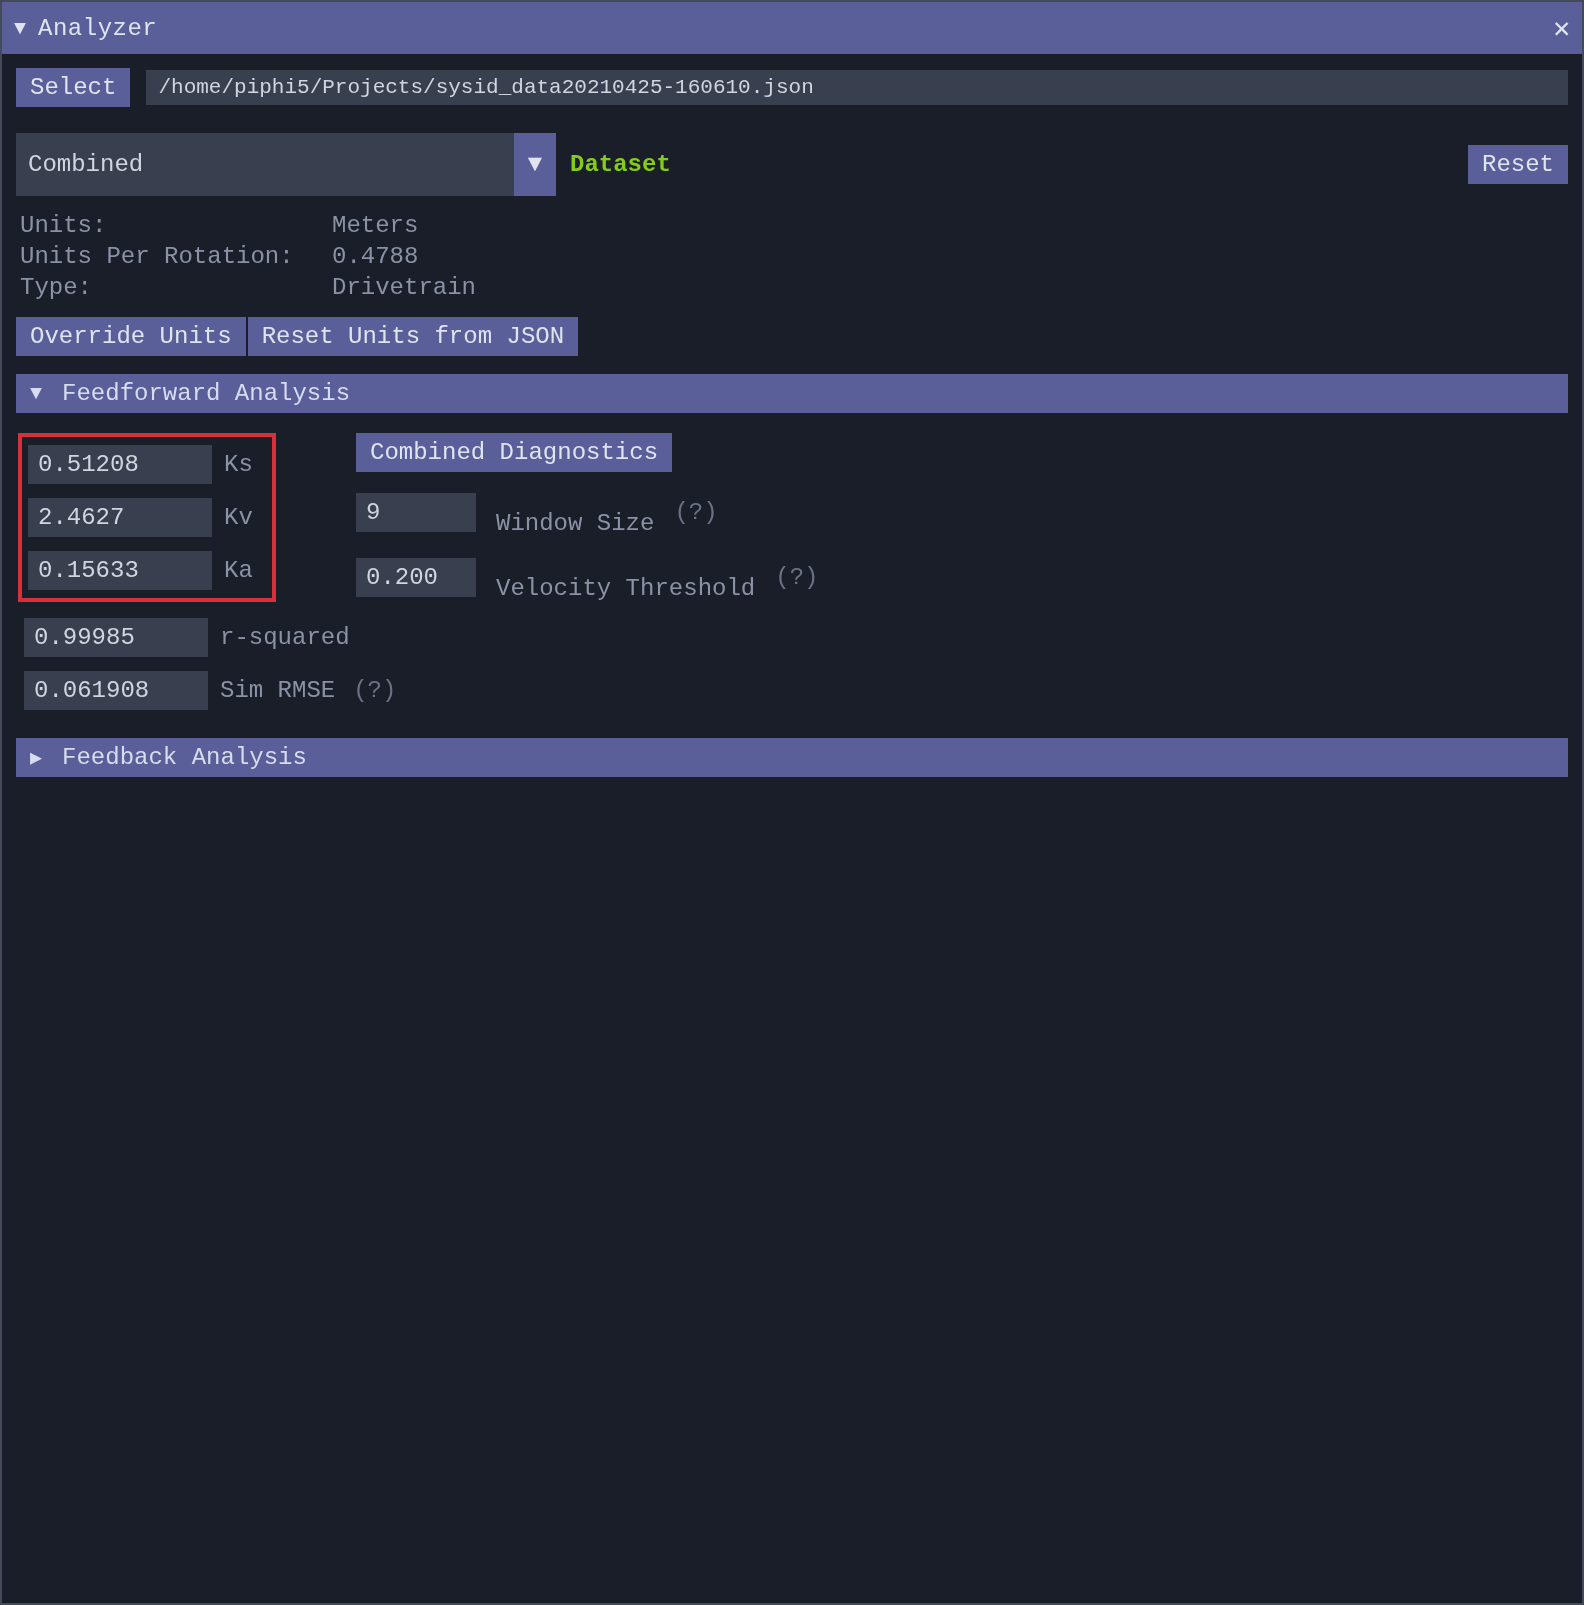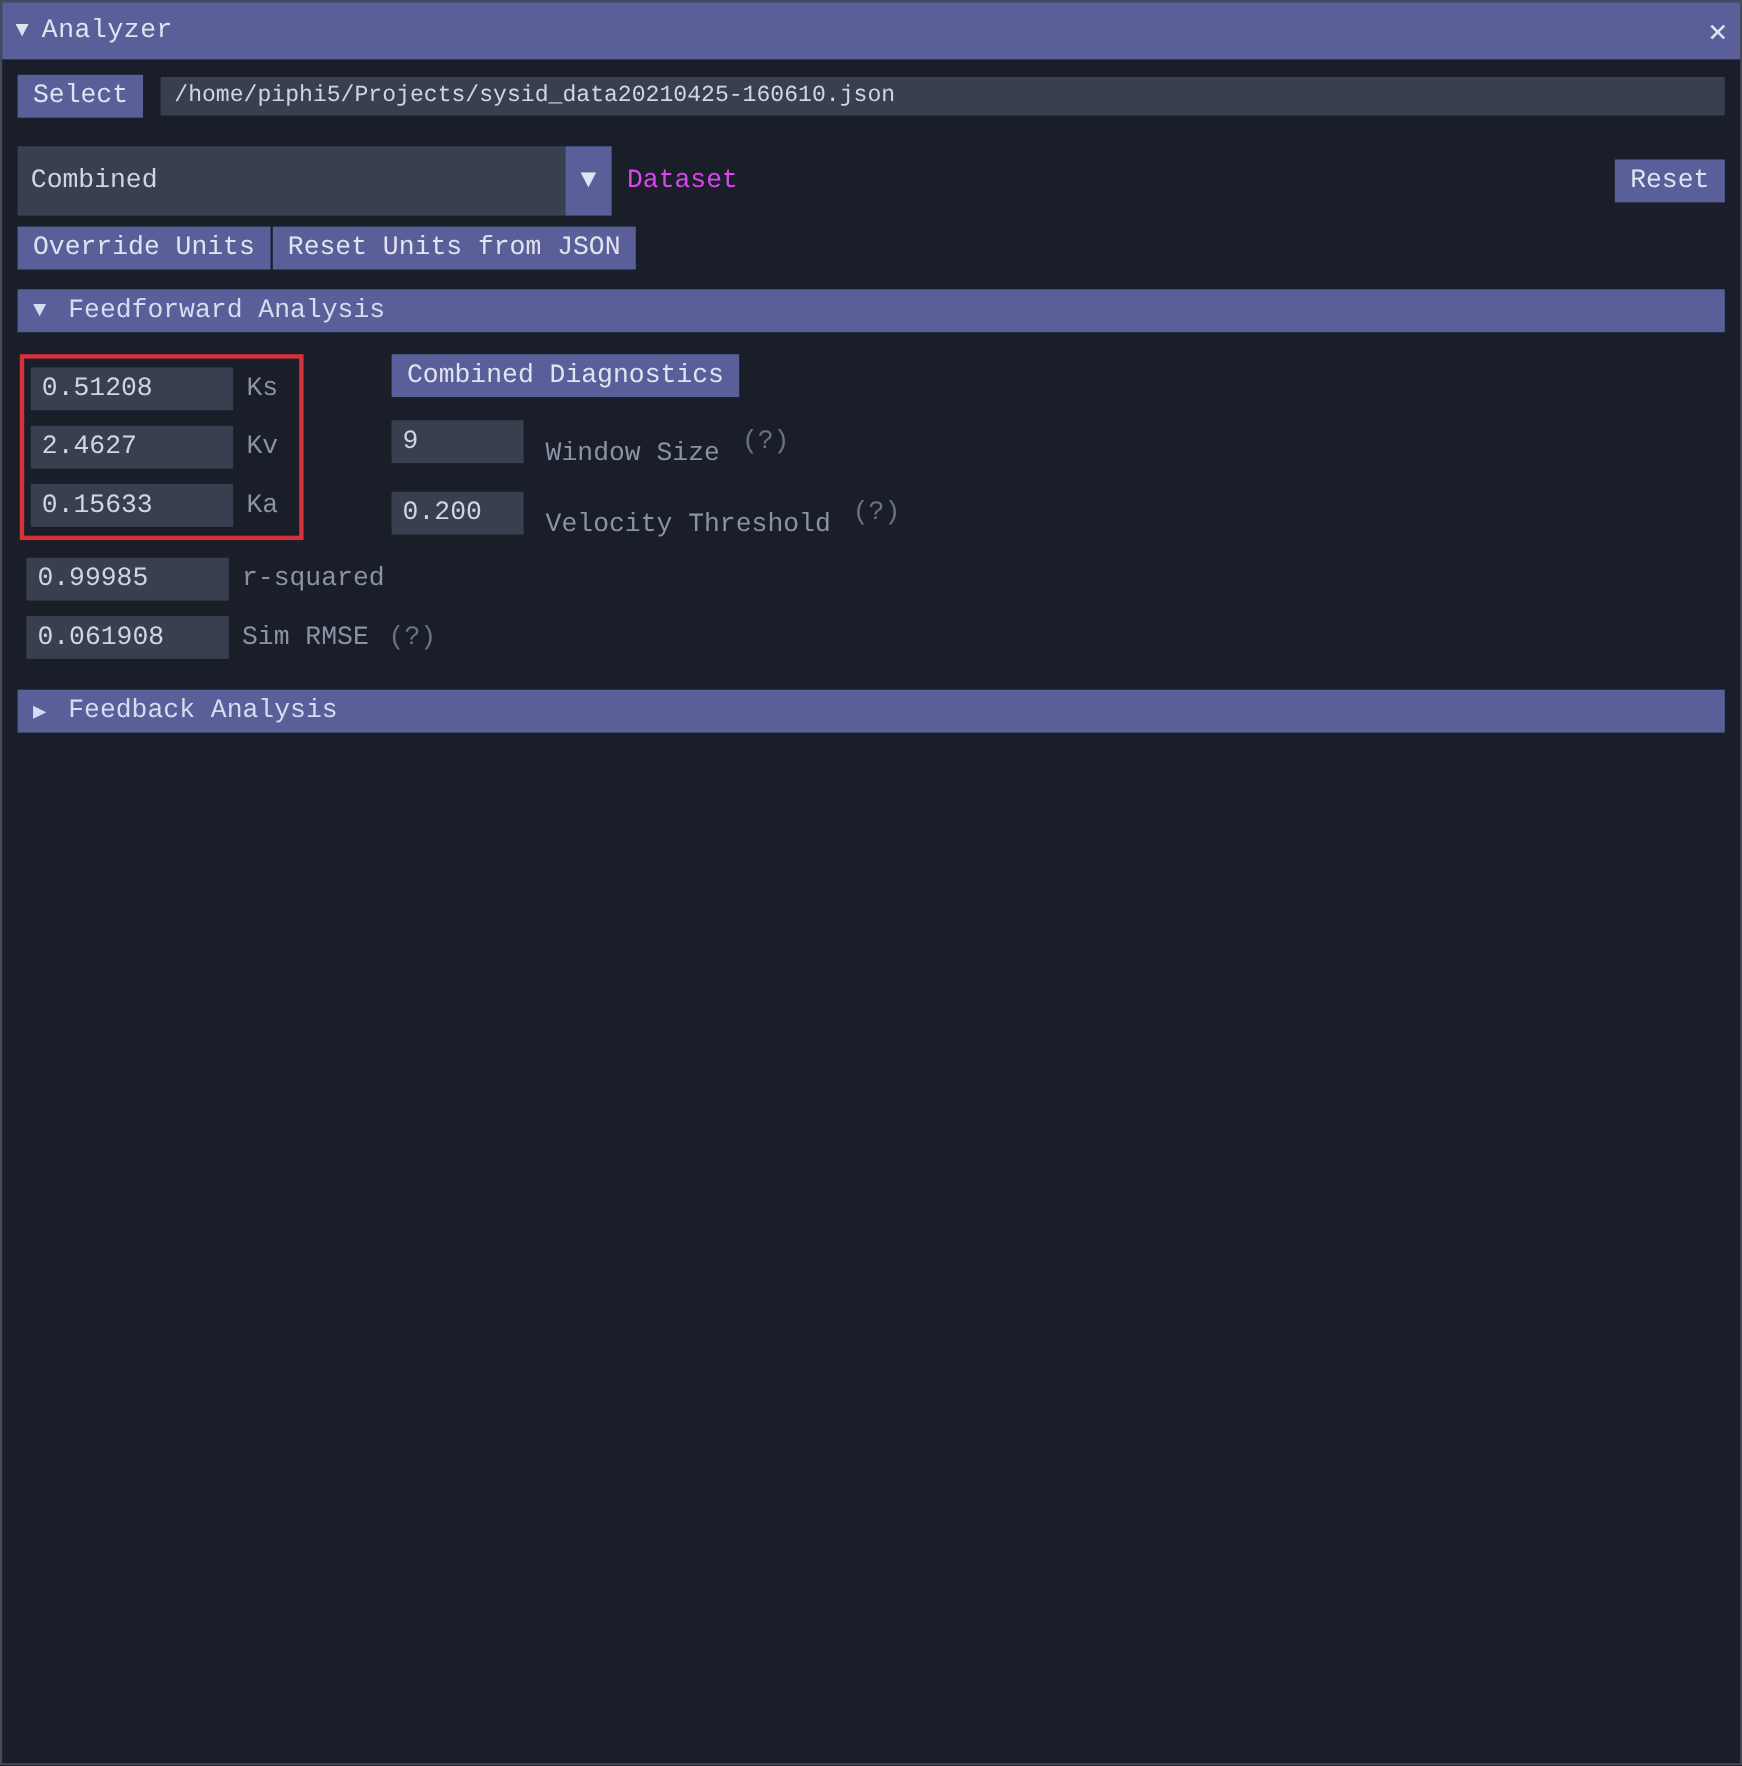--- a/index.html
+++ b/index.html
@@ -10,21 +10,21 @@
   .titlebar .title { flex: 1; letter-spacing: 0.5px; }
   .titlebar .close { font-size: 28px; color: #e0e4f0; cursor: pointer; }
   .body { flex: 1; padding: 14px 14px; display: flex; flex-direction: column; gap: 10px; }
   .row { display: flex; align-items: center; gap: 12px; }
   .row.gap-lg { gap: 16px; }
   .btn { background: #5a5f99; color: #e0e4f0; padding: 6px 14px; border: none; font-family: inherit; font-size: 24px; cursor: pointer; }
   .field-dark { background: #384050; color: #d0d6e0; padding: 6px 12px; font-family: inherit; font-size: 21px; border: none; flex: 1; }
   .combo { display: flex; align-items: stretch; }
   .combo .combo-val { background: #384050; color: #d0d6e0; padding: 18px 12px; }
   .combo .combo-arrow { background: #5a5f99; color: #e0e4f0; width: 42px; display: flex; align-items: center; justify-content: center; }
-  .label { color: #d946ef; }
+  .label { color: #84cc16; font-weight: bold; }
   .info-grid { display: grid; grid-template-columns: 310px auto; gap: 4px 2px; padding: 6px 4px; }
   .info-grid div { color: #8a92a6; }
   .section-hdr { background: #5a5f99; color: #d8dcf0; padding: 6px 14px; display: flex; align-items: center; gap: 20px; margin-top: 8px; }
   .section-hdr .tri { font-size: 20px; }
   .ff-body { padding: 10px 2px; display: flex; flex-direction: column; gap: 16px; }
   .ff-top { display: flex; gap: 80px; align-items: flex-start; }
   .gains-col { display: flex; flex-direction: column; gap: 14px; padding: 8px 8px 8px 6px; border: 4px solid #d6303a; }
   .gain-row { display: flex; align-items: center; gap: 12px; }
   .val-box { background: #384050; color: #d0d6e0; padding: 6px 10px; width: 184px; font-family: inherit; font-size: 24px; border: none; }
   .val-label { color: #8a92a6; min-width: 40px; }
@@ -61,20 +61,28 @@
     <div class="row" style="gap:14px;">
       <div class="combo" style="width:540px;">
         <div class="combo-val" style="flex:1;">Combined</div>
         <div class="combo-arrow">▼</div>
       </div>
       <span class="label">Dataset</span>
       <div style="flex:1;"></div>
       <button class="btn">Reset</button>
     </div>
 
+    <div class="info-grid">
+      <div>Units:</div>
+      <div>Meters</div>
+      <div>Units Per Rotation:</div>
+      <div>0.4788</div>
+      <div>Type:</div>
+      <div>Drivetrain</div>
+    </div>
 
     <div class="row" style="gap:2px;">
       <button class="btn">Override Units</button>
       <button class="btn">Reset Units from JSON</button>
     </div>
 
     <div class="section-hdr">
       <span class="tri">▼</span>
       <span>Feedforward Analysis</span>
     </div>

